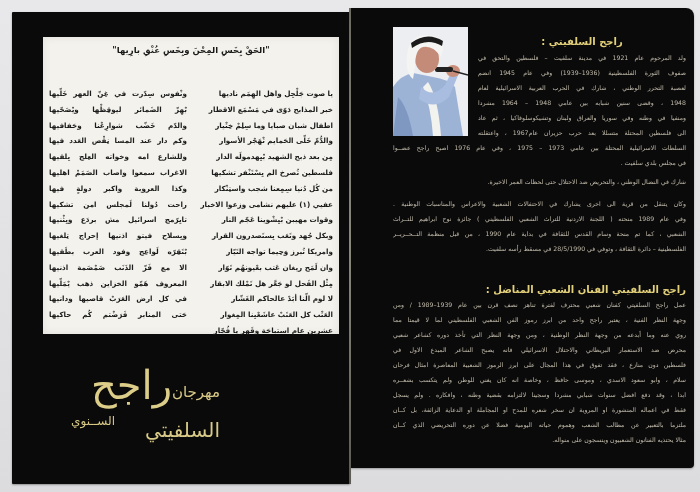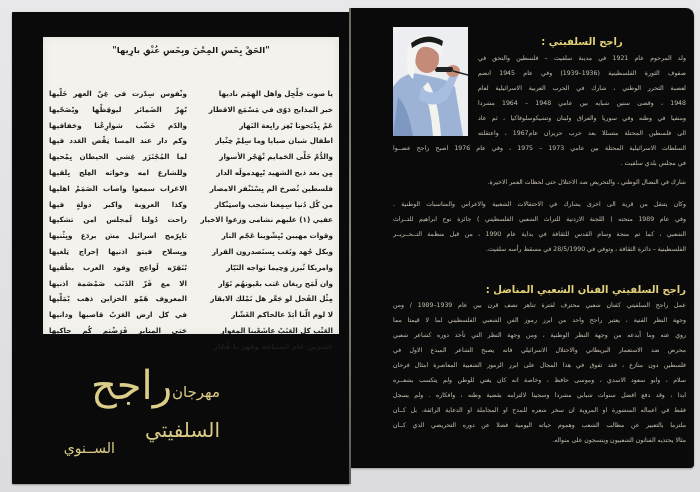--- a/index.html
+++ b/index.html
@@ -103,22 +103,22 @@
       letter-spacing: -1px;
     }
     .festival-sub1 {
       position: absolute;
       right: 10px; top: 48px;
       font-size: 20px;
       color: #d9cb87;
     }
     .festival-sub2 {
       position: absolute;
-      right: 115px; top: 70px;
-      font-size: 14px;
+      right: 115px; top: 44px;
+      font-size: 12px;
       color: #d9cb87;
       letter-spacing: 1.5px;
     }
     
     .photo {
       position: absolute;
       left: 393px; top: 27px;
       width: 75px; height: 109px;
       background: #e9ebee;
       overflow: hidden;
@@ -165,42 +165,40 @@
   <div class="panel panel-right-full"></div>
 
   <div class="fold-line"></div>
 
   <div class="poem-card">
     <div class="poem-title">"الحَقْ بِخَسِ المِحْنَ وبِخَسِ عُنْقِ بارِيها"</div>
     <div class="poem-cols">
       <div class="poem-col right-col">
         <div class="poem-line">يا صوت جَلْجِل واهل الهِمَم ناديها</div>
         <div class="poem-line">خبر المذابح دَوّى في مَسْمَع الاقطار</div>
-        <div class="poem-line">عَمْ يِذْبَحونا بْعِز رابِعة النَهار</div>
         <div class="poem-line">اطفال شبان صبايا وما سِلِمْ خِتْيار</div>
         <div class="poem-line">والدُّمّ خَلّى الحَمايم تْهَجْر الأسوار</div>
         <div class="poem-line">مِن بعد ذبح الشهيد بْيِهدمولَه الدار</div>
-        <div class="poem-line">فلسطين تُصرخ الم يِسْتَنْفر الامصار</div>
+        <div class="poem-line">فلسطين تُصرخ الم يِسْتَنْفر تشكيها</div>
         <div class="poem-line">من كُل دُنيا سِمِعنا شجب واستِنْكار</div>
         <div class="poem-line">عفيي (١) عليهم نشامى وزعوا الاخبار</div>
         <div class="poem-line">وقوات مهيبن بْيِشْوينا عَجّم النار</div>
         <div class="poem-line">وبكل جُهد وتَعَب بِستَصدرون القرار</div>
         <div class="poem-line">وامريكا تُبرز وَحِيما تواجه التَيّار</div>
         <div class="poem-line">وان لَمَح ريغان عَتب بعْيونهُم تَوّار</div>
         <div class="poem-line">مِثْل الفَحل لو جَعَّر هل تَمْلك الابقار</div>
         <div class="poem-line">لا لوم الّنا أبَدْ عالحاكم الغَشّار</div>
         <div class="poem-line">العَتْب كل العَتَبْ عاشَعْبِنا المِغوار</div>
         <div class="poem-line">عشرين عام استباحَة وقَهر يا فُجّار</div>
       </div>
       <div class="poem-col left-col">
         <div class="poem-line">ونْفوس سِدّرت في غِنّ العهر خَلّيها</div>
         <div class="poem-line">بْهِزّ الضَمائر ليوقِظْها ويْصَحّيها</div>
         <div class="poem-line">والدّم خَضّب شوارِعْنا وحَفافيها</div>
         <div class="poem-line">وكم دار عند المسا نِقْص العَدد فيها</div>
-        <div class="poem-line">لما المُجْتَزَر غِشي الحيطان يِمْحيها</div>
         <div class="poem-line">وللشارع امه وخواته العِلج بِلقيها</div>
         <div class="poem-line">الاغراب سمعوا واصاب الصَمَمْ اهليها</div>
         <div class="poem-line">وكذا العروبة واكبر دولةٍ فيها</div>
         <div class="poem-line">راحت دُولنا لَمجلس امن تشكيها</div>
         <div class="poem-line">تايِرّمج اسرائيل مش بردَع ويِثْنيها</div>
         <div class="poem-line">وبِسلاح فيتو اذنيها إحراج تِلغيها</div>
         <div class="poem-line">بْتَقِرّه لَواعِج وفود العرب بطَقيها</div>
         <div class="poem-line">الا مع فَزّ الذَنَب صَمْصَمة اذنيها</div>
         <div class="poem-line">المعروف هَمّو الخزاين ذهب يْمَلّيها</div>
         <div class="poem-line">في كل ارض العَرَبْ قاصيها ودانيها</div>

